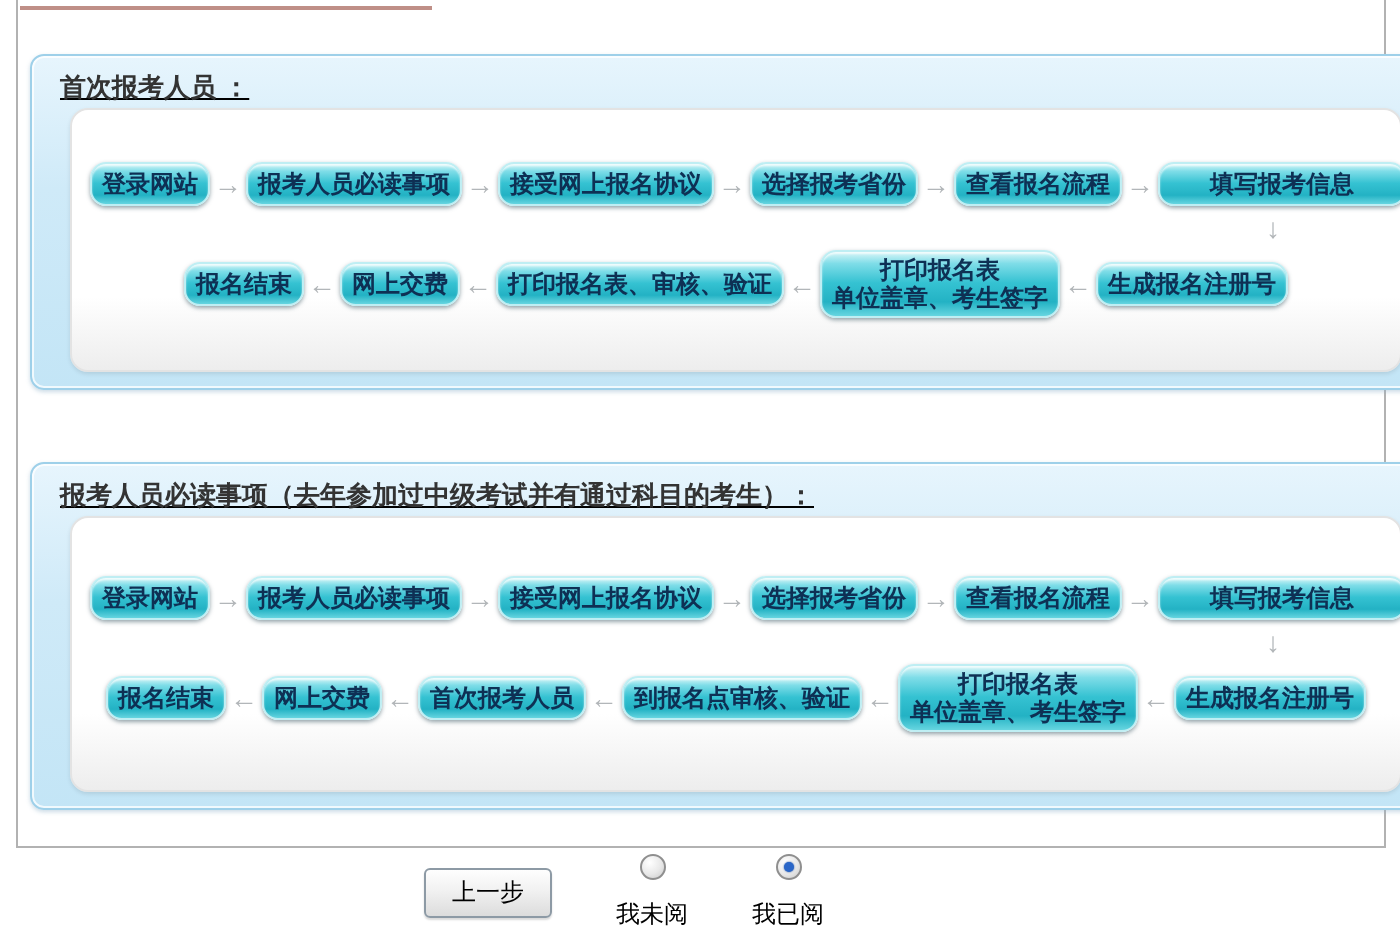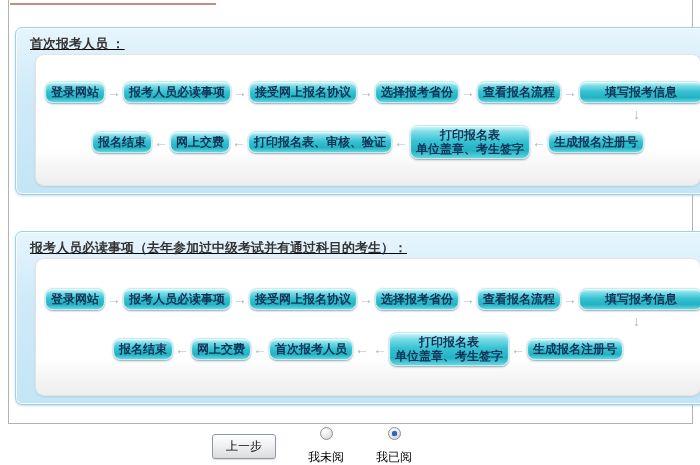--- a/index.html
+++ b/index.html
@@ -146,20 +146,21 @@
         <span class="arrow">↓</span>
       </div>
 
       <div class="flow-row rtl">
         <span class="flow-btn">报名结束</span>
         <span class="arrow">←</span>
         <span class="flow-btn">网上交费</span>
         <span class="arrow">←</span>
         <span class="flow-btn">首次报考人员</span>
         <span class="arrow">←</span>
+        <span class="flow-btn">到报名点审核、验证</span>
         <span class="arrow">←</span>
         <span class="flow-btn two-line">
             <span>打印报名表</span>
             <span>单位盖章、考生签字</span>
           </span>
         <span class="arrow">←</span>
         <span class="flow-btn">生成报名注册号</span>
       </div>
 
     </div>

